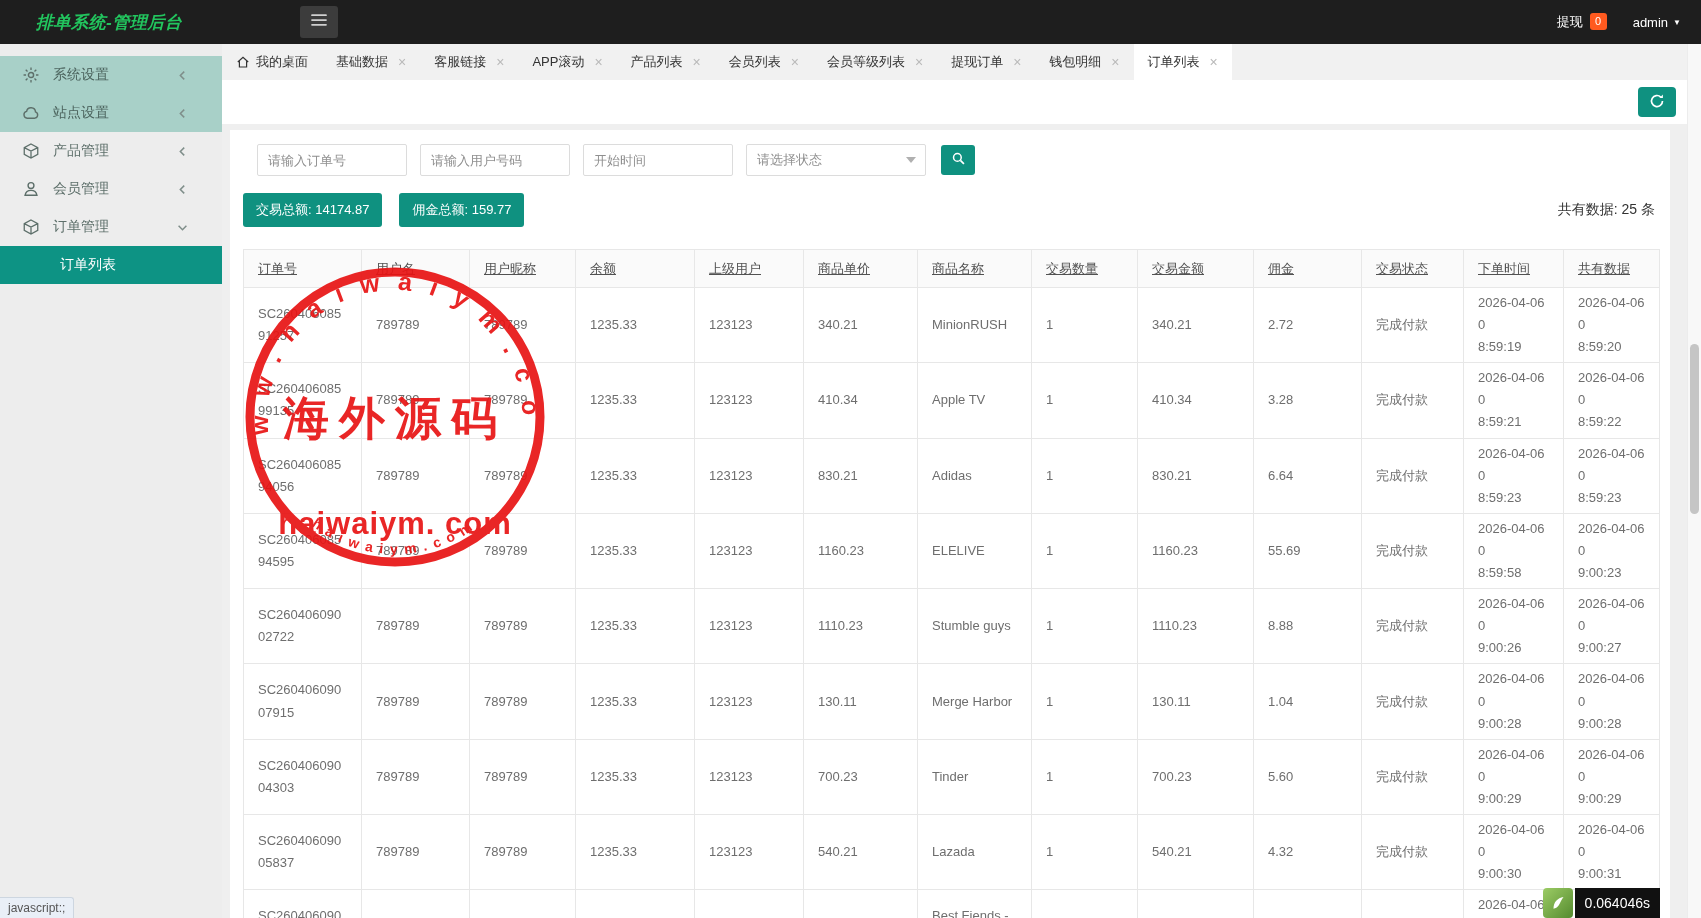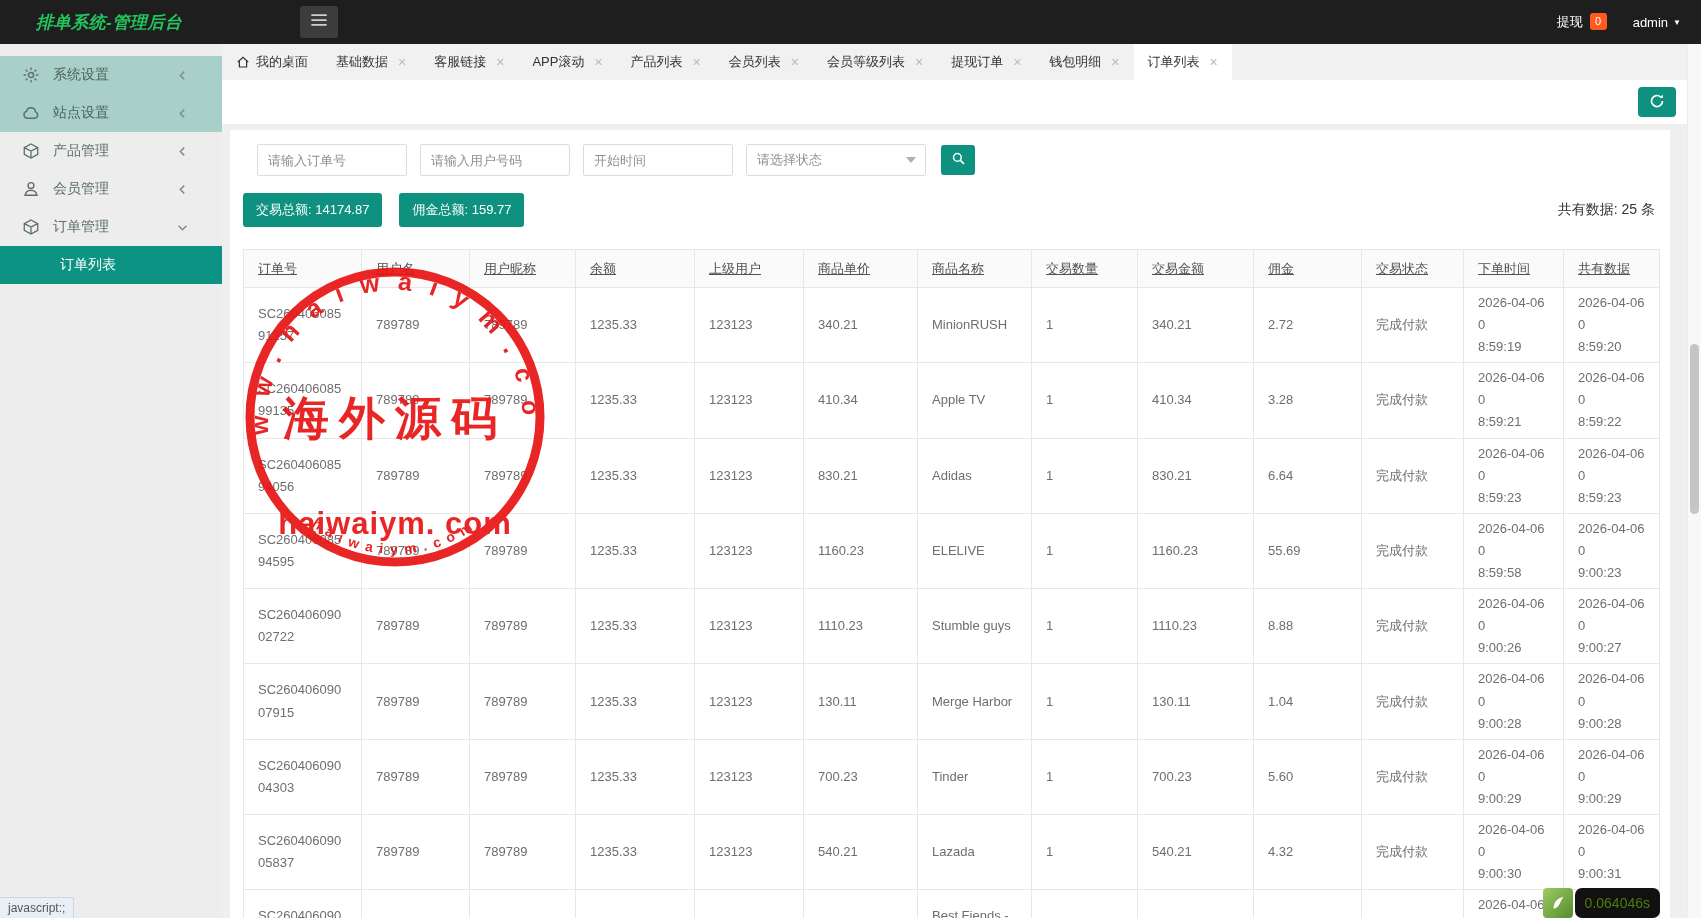--- a/index.html
+++ b/index.html
@@ -83,21 +83,21 @@
     border-left:1px solid #ececec; z-index:25; }
   .scroll-thumb { position:absolute; left:2px; right:2px; top:300px; height:170px; background:#c5c5c5; border-radius:6px; }
 
   
   .link-hint { position:absolute; left:0; bottom:0; background:#e9eff7; border:1px solid #cdd6e0; border-left:none;
     border-bottom:none; border-top-right-radius:3px; font-size:12px; color:#555; padding:3px 8px; z-index:40; }
   .timer-badge { position:absolute; right:41px; bottom:0; display:flex; align-items:stretch; height:30px; z-index:40; cursor:pointer; }
   .timer-icon { width:30px; height:30px; background:linear-gradient(135deg,#9ccc65,#558b2f); border-radius:4px;
     display:flex; align-items:center; justify-content:center; }
   .timer-icon svg { width:20px; height:20px; }
-  .timer-label { background:#111; color:#4d7c0f; font-size:14px; display:flex; align-items:center; padding:8px 10px; margin-left:2px;border-radius:7px; }
+  .timer-label { background:#111; color:#ffffff; font-size:14px; display:flex; align-items:center; padding:8px 10px; margin-left:2px; }
 </style>
 </head>
 <body>
 
 <div class="screen">
 
   <div class="app-header">
     <div class="app-title">排单系统-管理后台</div>
     <div class="burger-btn">
       <span>

